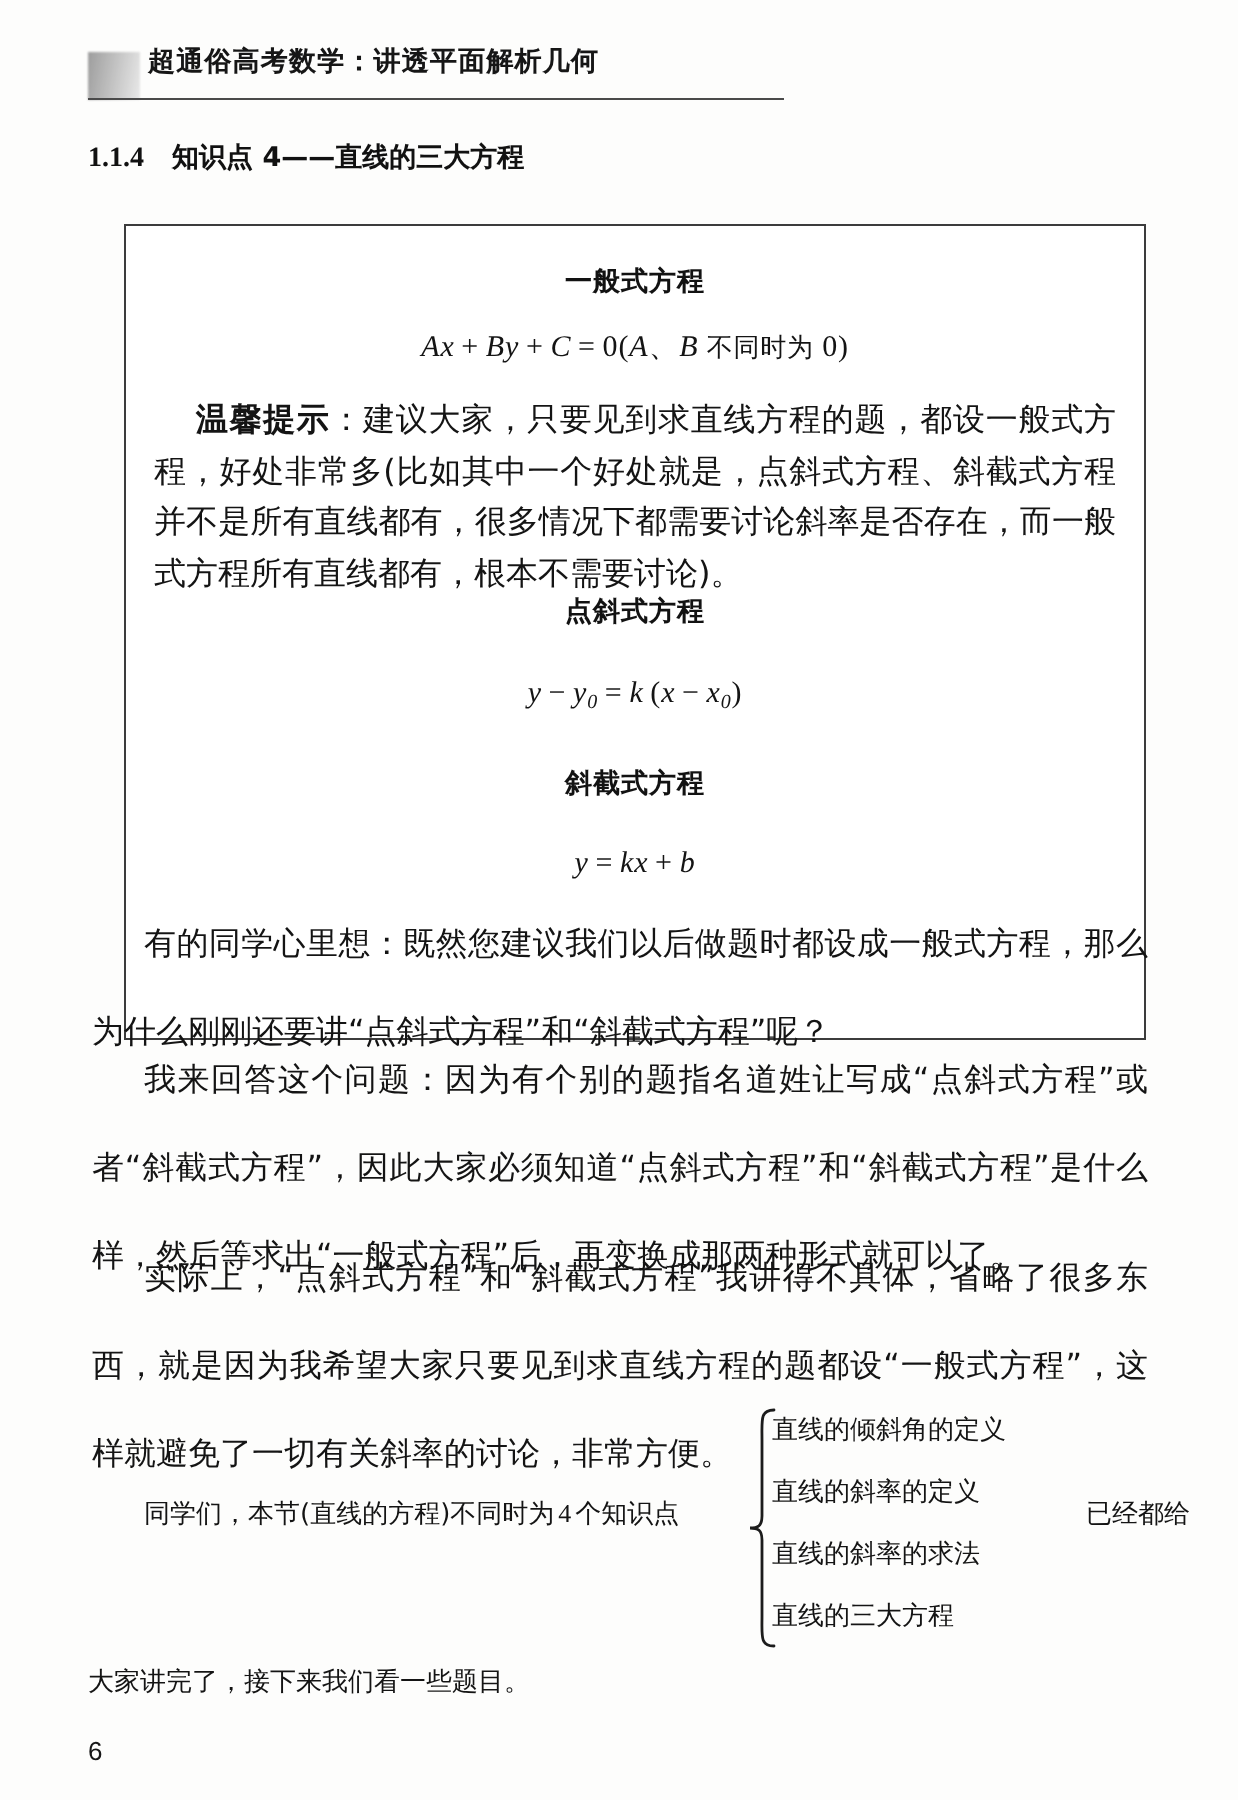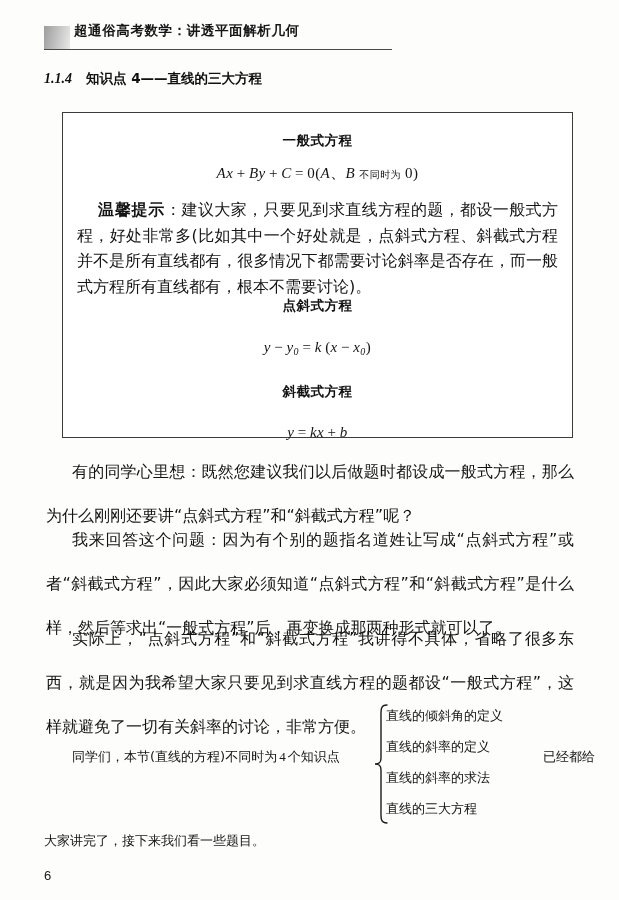--- a/index.html
+++ b/index.html
@@ -68,30 +68,29 @@
     font-weight: bold;
     font-size: 13.5px;
     color: #111;
     white-space: nowrap;
   }
   .section-heading .num {
     margin-right: 14px;
     font-family: "Liberation Serif", serif;
     font-weight: bold;
     font-size: 14px;
-    font-style: italic;
   }
 
   
   .defbox {
     position: absolute;
     left: 62px;
     top: 112px;
     width: 511px;
-    height: 326px;
+    height: 408px;
     border: 1px solid #3c3c3c;
     box-sizing: border-box;
     background: #fff;
   }
   .box-title {
     text-align: center;
     font-family: "DejaVu Sans", sans-serif;
     font-weight: bold;
     font-size: 13.5px;
     color: #121212;
@@ -104,21 +103,21 @@
     font-style: normal;
     color: #141414;
     letter-spacing: .4px;
   }
   .box-formula i { font-style: italic; }
   .box-formula .sub {
     font-size: 10px;
     vertical-align: -0.28em;
     font-style: italic;
   }
-  .box-formula .cn { font-style: normal; font-family: "DejaVu Sans", sans-serif; font-size: 10px; }
+  .box-formula .cn { font-style: normal; font-family: "DejaVu Sans", sans-serif; font-size: 13px; }
 
   .t1 { position: absolute; left: 0; right: 0; top: 19px; }
   .f1 { position: absolute; left: 0; right: 0; top: 51px; }
   .tip {
     position: absolute;
     left: 14px;
     right: 14px;
     top: 84px;
     font-family: "DejaVu Sans", sans-serif;
     font-size: 16px;

